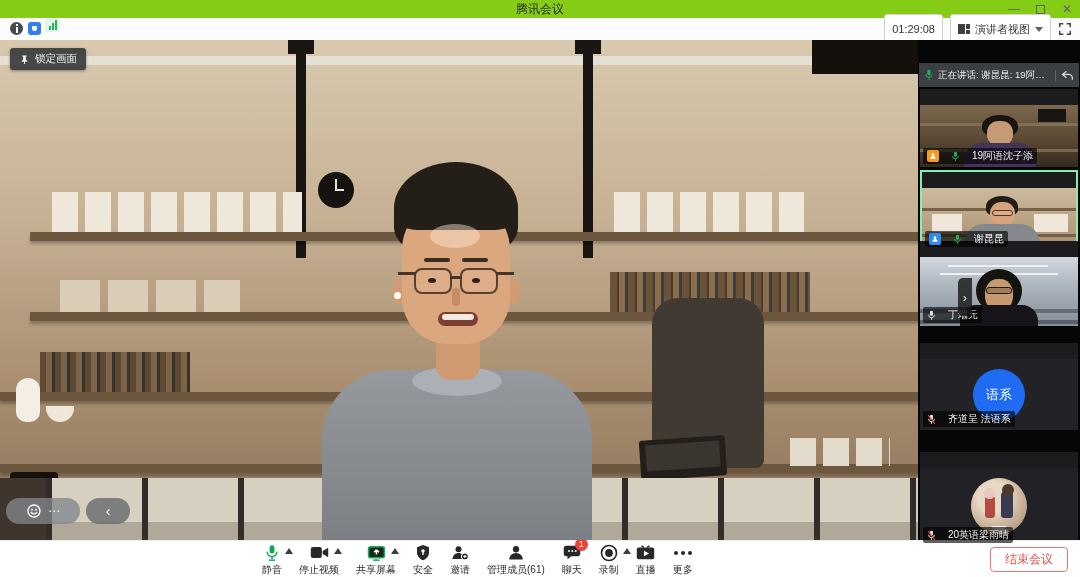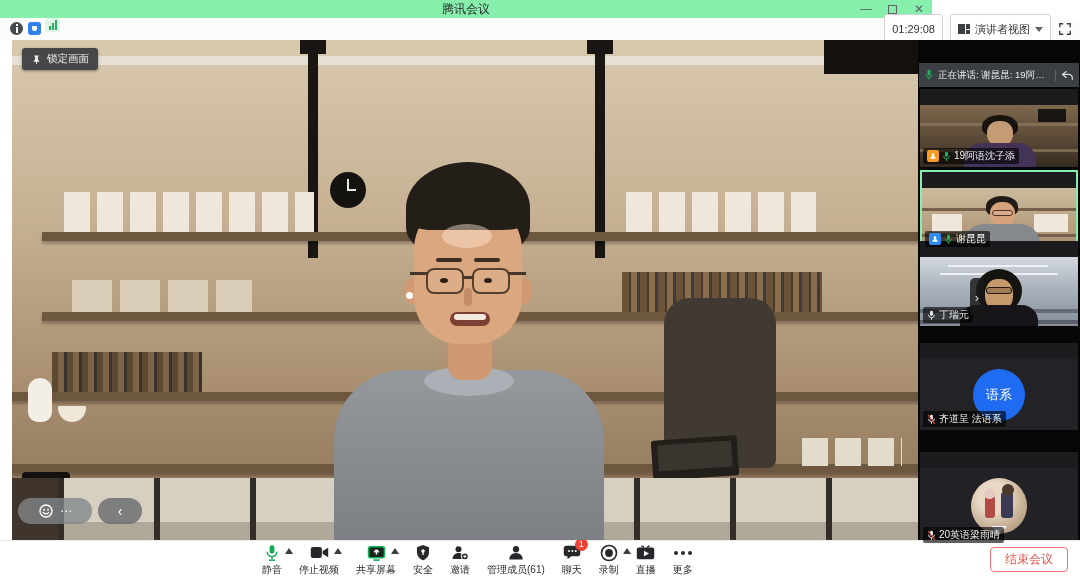--- a/index.html
+++ b/index.html
@@ -1,21 +1,21 @@
 <!DOCTYPE html>
 <html><head>
 <meta charset="utf-8">
 <style>
   html,body{margin:0;padding:0;background:#333;}
   *{box-sizing:border-box;font-family:"Liberation Sans","DejaVu Sans",sans-serif;}
   #app{position:relative;width:1080px;height:577px;background:#fff;overflow:hidden;margin:0 auto;}
   .abs{position:absolute;}
 
   
-  #titlebar{left:0;top:0;width:932px;height:18px;background:#86efac;}
+  #titlebar{left:0;top:0;width:1080px;height:18px;background:#84cc16;}
   #title{width:100%;text-align:center;font-size:12px;line-height:18px;color:#2b2b2b;}
   #win-controls{right:0;top:0;height:18px;display:flex;align-items:center;}
   .win-btn{width:26px;text-align:center;font-size:12px;color:#5f6368;line-height:18px;cursor:default;}
   #max-box{width:9px;height:9px;border:1px solid #5f6368;margin:0 9px;}
 
   
   #statusbar{left:0;top:18px;width:1080px;height:22px;background:#fcfcfc;}
   .st-ic{top:4px;width:13px;height:13px;border-radius:50%;}
   #ic-info{left:10px;background:#45494e;display:flex;align-items:center;justify-content:center;}
   #ic-info i{display:block;width:2px;height:6px;background:#fff;margin-top:2px;}
@@ -27,42 +27,42 @@
   #statusbar-right{right:8px;top:2px;height:18px;display:flex;align-items:center;gap:7px;}
   .pillbox{border:1px solid #d2d2d2;border-radius:3px;background:#fff;height:18px;display:flex;align-items:center;padding:14px 7px;font-size:11px;color:#333;}
   #view-btn{gap:5px;cursor:pointer;}
   #layout-ic{display:inline-flex;gap:1px;}
   #layout-ic .pa{width:7px;height:10px;background:#3c4043;}
   #layout-ic .pb{display:flex;flex-direction:column;gap:1px;}
   #layout-ic .pb i{width:4px;height:4.5px;background:#3c4043;display:block;}
   .caret-dn{width:0;height:0;border-left:4px solid transparent;border-right:4px solid transparent;border-top:5px solid #5f6368;}
 
   
-  #main-video{left:12px;top:40px;width:972px;height:500px;background:linear-gradient(180deg,#d8c9af 0%,#c7b194 35%,#a88e6f 70%,#8a7057 100%);overflow:hidden;}
+  #main-video{left:0;top:40px;width:972px;height:500px;background:linear-gradient(180deg,#d8c9af 0%,#c7b194 35%,#a88e6f 70%,#8a7057 100%);overflow:hidden;}
   .board{background:#6e573f;height:9px;box-shadow:0 3px 3px rgba(0,0,0,.25);}
   .post{background:#181512;}
   #scene *{position:absolute;}
 
   
   #person div{position:absolute;}
 
   
   #pin-tip{left:10px;top:8px;height:22px;background:rgba(58,60,62,.93);border-radius:3px;display:flex;align-items:center;gap:5px;padding:0 9px;color:#f1f1f1;font-size:10.5px;z-index:40;box-shadow:0 1px 3px rgba(0,0,0,.4);}
   .fl-pill{height:26px;border-radius:13px;display:flex;align-items:center;justify-content:center;gap:6px;color:#fff;z-index:40;}
   #collapse-tab{right:0;top:238px;width:14px;height:38px;background:rgba(25,25,25,.82);border-radius:5px 0 0 5px;color:#ddd;display:flex;align-items:center;justify-content:center;font-size:13px;z-index:40;cursor:pointer;}
 
   
   #sidebar{left:918px;top:40px;width:162px;height:500px;background:#060606;}
   #speak-banner{left:1px;top:23px;right:1px;height:24px;background:#3b3f43;display:flex;align-items:center;padding:0 5px;gap:4px;}
   #speak-banner .txt{font-size:9.5px;color:#e8eaed;white-space:nowrap;overflow:hidden;text-overflow:ellipsis;max-width:110px;}
   #speak-banner .reply{margin-left:auto;padding-left:5px;border-left:1px solid rgba(255,255,255,.2);display:flex;align-items:center;cursor:pointer;}
   .thumb{left:2px;width:158px;overflow:hidden;background:#1c1c1f;cursor:pointer;}
   .thumb .scene{position:absolute;inset:0;margin-top:16px;}
   .thumb .scene div{position:absolute;}
-  .vlabel{position:absolute;left:3px;bottom:3px;background:rgba(0,0,0,.62);border-radius:2px;padding:1px 4px;display:flex;align-items:center;gap:3px;z-index:5;}
+  .vlabel{position:absolute;left:3px;bottom:3px;background:rgba(0,0,0,.62);border-radius:2px;padding:1px 4px;display:flex;align-items:center;gap:12px;z-index:5;}
   .vlabel .nm{font-size:10px;color:#f2f2f2;white-space:nowrap;}
   .role-badge{width:12px;height:12px;border-radius:2px;display:flex;align-items:center;justify-content:center;}
   #more-arrow{left:0;right:0;top:486px;display:flex;justify-content:center;cursor:pointer;}
   #more-arrow i{width:0;height:0;border-left:8px solid transparent;border-right:8px solid transparent;border-top:9px solid #f2f2f2;}
 
   
   #toolbar{left:0;top:540px;width:1080px;height:37px;background:#ffffff;border-top:1px solid #ececec;}
   #tb-items{position:absolute;left:262px;top:2px;height:34px;display:flex;align-items:center;gap:17px;}
   .tb-item{display:flex;flex-direction:column;align-items:center;cursor:pointer;}
   .tb-iw{position:relative;height:19px;display:flex;align-items:center;}

